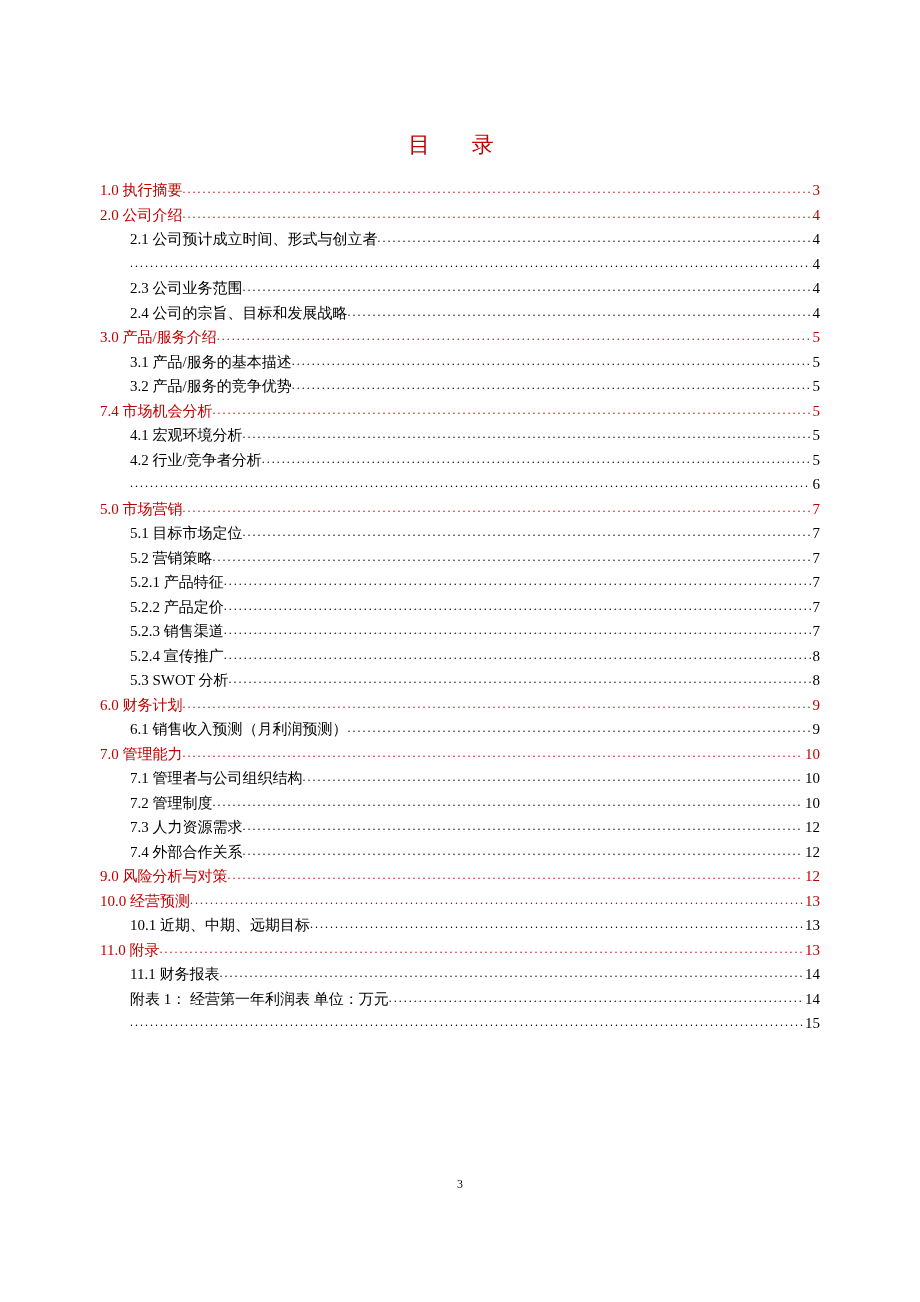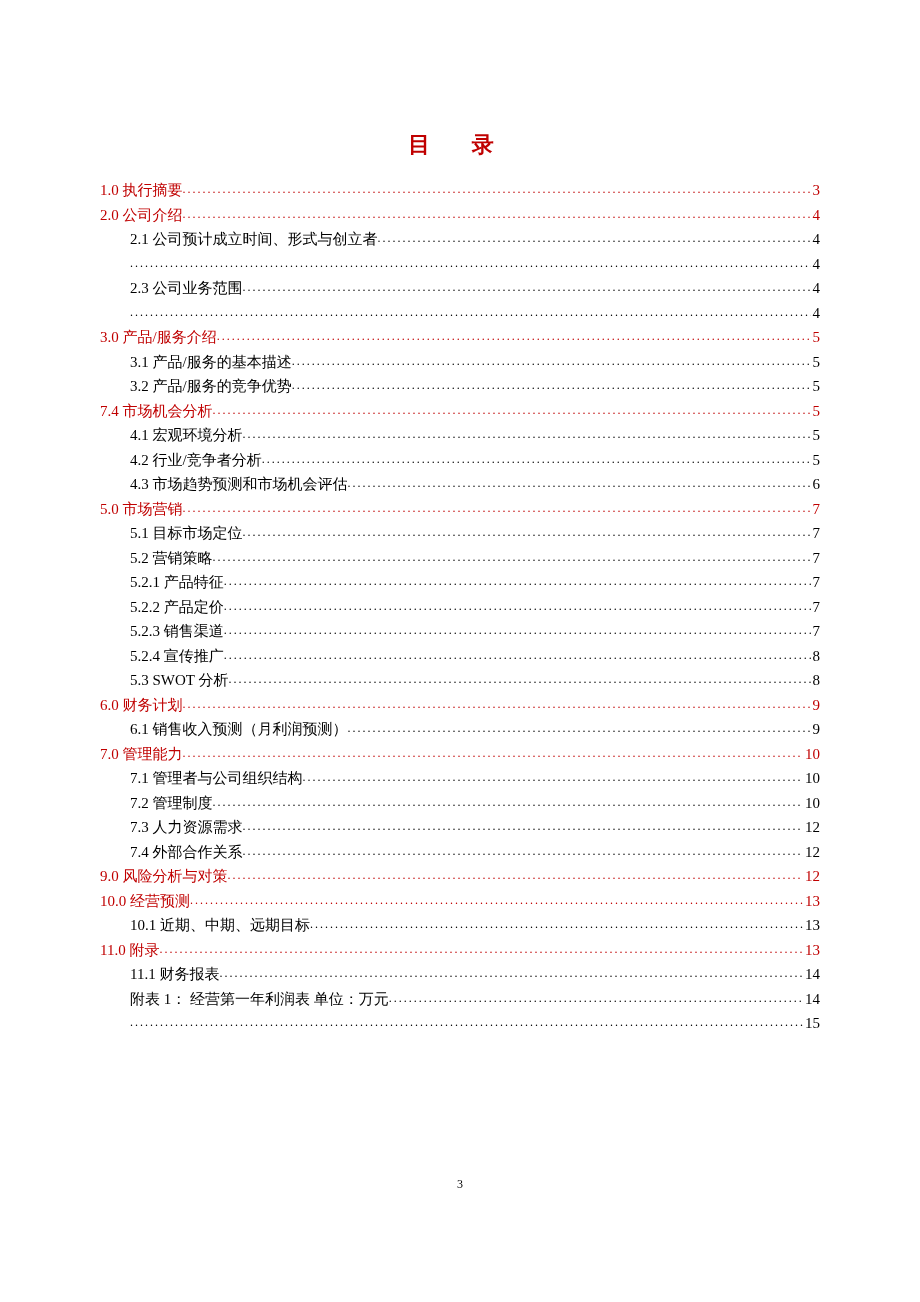--- a/index.html
+++ b/index.html
@@ -13,21 +13,20 @@
       padding: 130px 100px 40px 100px;
       position: relative;
     }
     .title {
       text-align: center;
       font-size: 22px;
       color: #c00000;
       letter-spacing: 18px;
       margin-bottom: 18px;
       font-family: "SimSun", "宋体", serif;
-      font-weight: bold;
     }
     .toc-entry {
       display: flex;
       align-items: flex-start;
       line-height: 24.5px;
       white-space: nowrap;
       overflow: hidden;
     }
     .toc-entry.level-1 { padding-left: 0; }
     .toc-entry.level-2 { padding-left: 30px; }
@@ -82,20 +81,21 @@
     <div class="toc-entry level-2">
       <span class="toc-dots"></span>
       <span class="toc-page">4</span>
     </div>
     <div class="toc-entry level-2">
       <span class="toc-label">2.3 公司业务范围 </span>
       <span class="toc-dots"></span>
       <span class="toc-page">4</span>
     </div>
     <div class="toc-entry level-2">
+      <span class="toc-label">2.4 公司的宗旨、目标和发展战略 </span>
       <span class="toc-dots"></span>
       <span class="toc-page">4</span>
     </div>
     <div class="toc-entry level-1">
       <span class="toc-label red">3.0 产品/服务介绍 </span>
       <span class="toc-dots red"></span>
       <span class="toc-page red">5</span>
     </div>
     <div class="toc-entry level-2">
       <span class="toc-label">3.1 产品/服务的基本描述 </span>
@@ -116,21 +116,20 @@
       <span class="toc-label">4.1 宏观环境分析 </span>
       <span class="toc-dots"></span>
       <span class="toc-page">5</span>
     </div>
     <div class="toc-entry level-2">
       <span class="toc-label">4.2 行业/竞争者分析 </span>
       <span class="toc-dots"></span>
       <span class="toc-page">5</span>
     </div>
     <div class="toc-entry level-2">
-      <span class="toc-label">4.3 市场趋势预测和市场机会评估 </span>
       <span class="toc-dots"></span>
       <span class="toc-page">6</span>
     </div>
     <div class="toc-entry level-1">
       <span class="toc-label red">5.0 市场营销 </span>
       <span class="toc-dots red"></span>
       <span class="toc-page red">7</span>
     </div>
     <div class="toc-entry level-2">
       <span class="toc-label">5.1 目标市场定位 </span>

